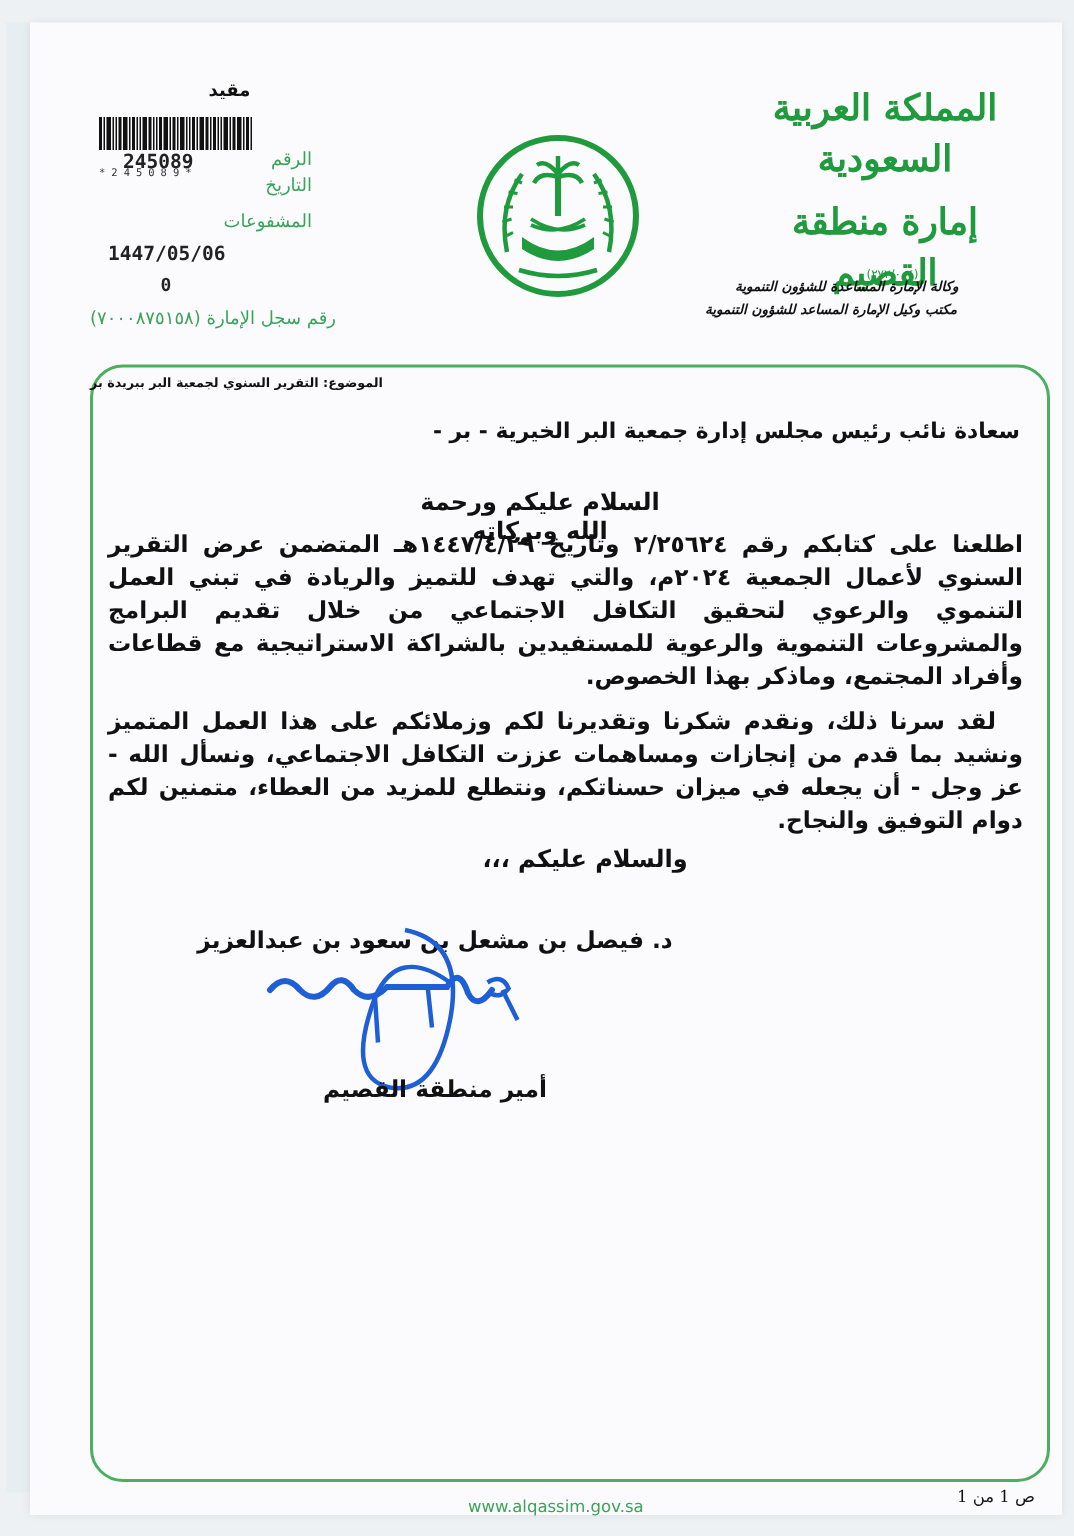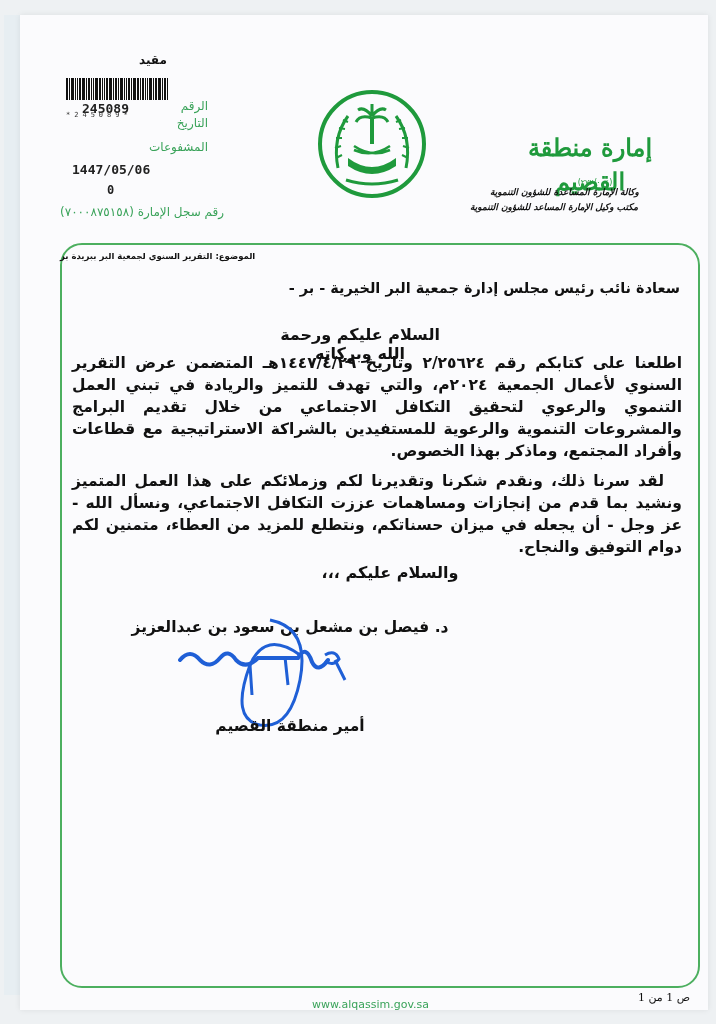--- a/index.html
+++ b/index.html
@@ -98,20 +98,21 @@
       <path d="M20 70 l6 -3 M19 60 l6 -2 M20 50 l6 0 M23 40 l6 1 M27 32 l5 2" stroke="#1f9a3c" stroke-width="2"></path>
       <path d="M92 70 l-6 -3 M93 60 l-6 -2 M92 50 l-6 0 M89 40 l-6 1 M85 32 l-5 2" stroke="#1f9a3c" stroke-width="2"></path>
       <rect x="54" y="30" width="4" height="26" fill="#1f9a3c"></rect>
       <path d="M56 30 q-12 -4 -16 4 M56 30 q12 -4 16 4 M56 28 q-8 -10 -14 -6 M56 28 q8 -10 14 -6 M56 26 q0 -8 0 -10" fill="none" stroke="#1f9a3c" stroke-width="3"></path>
       <path d="M38 58 Q56 70 74 62 M74 58 Q56 70 38 62" fill="none" stroke="#1f9a3c" stroke-width="2.5"></path>
       <path d="M32 70 Q56 88 80 70 L80 78 Q56 94 32 78 Z" fill="#1f9a3c"></path>
       <path d="M30 92 Q56 100 82 92" fill="none" stroke="#1f9a3c" stroke-width="3"></path>
     </svg>
   </div>
 
+  <div class="abs header-right" style="left:470px;top:40px;width:200px;font-size:24px;line-height:34px;">المملكة العربية السعودية</div>
   <div class="abs header-right" style="left:470px;top:116px;width:200px;font-size:24px;line-height:34px;">إمارة منطقة القصيم</div>
   <div class="abs" style="left:520px;top:163px;width:110px;text-align:center;font-size:8px;color:#1f9a3c;">(٢٧٢/٠٠٤)</div>
   <div class="abs subline" style="left:470px;top:172px;width:200px;">وكالة الإمارة المساعدة للشؤون التنموية</div>
   <div class="abs subline" style="left:450px;top:187px;width:220px;">مكتب وكيل الإمارة المساعد للشؤون التنموية</div>
 
   <div class="frame"></div>
 
   <div class="abs rtl" style="left:40px;top:236px;width:240px;font-size:8.5px;font-weight:bold;color:#111;text-align:left;direction:rtl;">الموضوع: التقرير السنوي لجمعية البر ببريدة بر</div>
 
   <div class="abs" style="left:250px;top:310px;width:180px;text-align:center;font-size:16px;font-weight:bold;color:#111;direction:rtl;">السلام عليكم ورحمة الله وبركاته</div>

